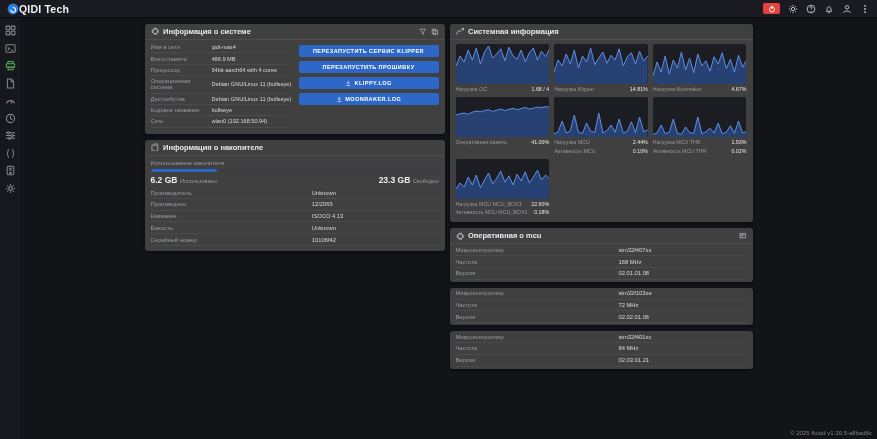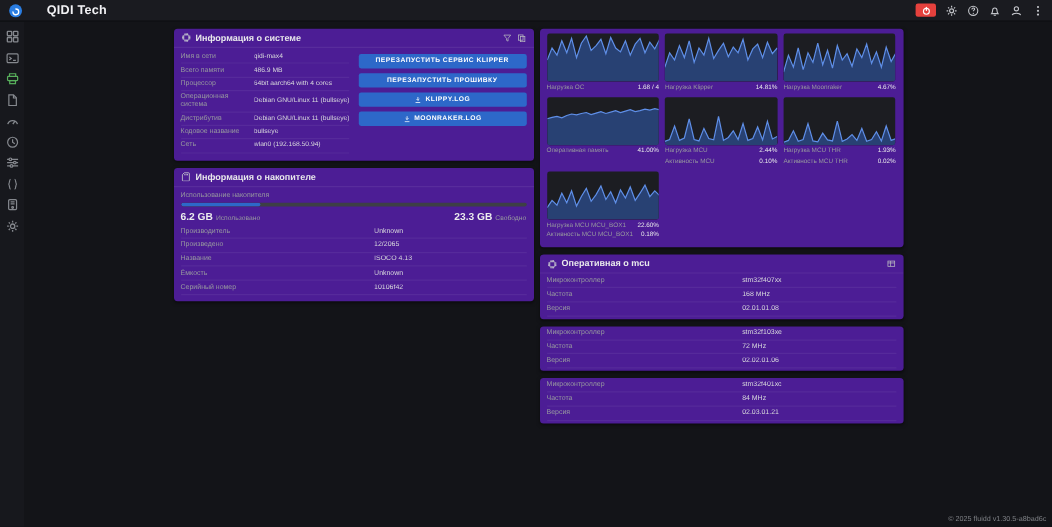--- a/index.html
+++ b/index.html
@@ -4,41 +4,41 @@
 <style>
   html,body{margin:0;padding:0}
   body{
     width:877px;height:439px;position:relative;overflow:hidden;
     background:#131418;font-family:"Liberation Sans",sans-serif;
   }
   
   .topbar{position:absolute;top:0;left:0;right:0;height:18px;background:#1a1b20;
     display:flex;align-items:center;padding:0 7px;box-sizing:border-box;z-index:5;
     border-bottom:1px solid rgba(0,0,0,.55)}
-  .brand{display:flex;align-items:center;gap:20px;cursor:pointer}
+  .brand{display:flex;align-items:center;gap:0;cursor:pointer}
   .brand-title{color:#f1f1f4;font-size:10.5px;font-weight:700;letter-spacing:.2px}
   .topbar-right{margin-left:auto;display:flex;align-items:center;gap:8px}
   .tb-icon{color:#c3c5ca;display:flex;cursor:pointer}
   .tb-icon svg{width:10px;height:10px}
   .estop{background:#e5413d;border:none;border-radius:2px;width:17px;height:11px;
     display:flex;align-items:center;justify-content:center;padding:0;cursor:pointer}
   .estop svg{width:8px;height:8px}
   
   .sidebar{position:absolute;top:18px;left:0;bottom:0;width:20px;background:#17181d;
     display:flex;flex-direction:column;align-items:center;padding-top:7px;gap:6.5px;box-sizing:border-box}
   .sb-icon{color:#85888e;display:flex;cursor:pointer}
   .sb-icon svg{width:11px;height:11px}
   .sb-icon.green{color:#58b05c}
   
   .main{position:absolute;top:18px;left:20px;right:0;bottom:0;overflow:hidden}
   .container{width:608px;margin:6px auto 0;display:flex;gap:5px;align-items:flex-start}
   .col{display:flex;flex-direction:column;gap:6px}
   .col-left{width:300px}
   .col-right{width:303px}
-  .panel{background:#4c1d95;border-radius:3px;box-shadow:0 1px 3px rgba(0,0,0,.5);overflow:hidden}
+  .panel{background:#404040;border-radius:3px;box-shadow:0 1px 3px rgba(0,0,0,.5);overflow:hidden}
   .panel-header{display:flex;align-items:center;gap:4px;height:15px;padding:0 6px;
     border-bottom:1px solid rgba(255,255,255,.07)}
   .ph-icon{color:#c9cbd0;display:flex}
   .ph-icon svg{width:8.5px;height:8.5px}
   .ph-title{color:#e9e9ec;font-size:7.5px;font-weight:700;white-space:nowrap}
   .ph-actions{margin-left:auto;display:flex;gap:5px;color:#b9bbc0}
   .ph-actions span{display:flex;cursor:pointer}
   .ph-actions svg{width:7.5px;height:7.5px}
   
   .sysinfo-body{display:flex;gap:8px;padding:2px 6px 6px}
@@ -332,20 +332,29 @@
                 <span class="dvalue">10106f42</span>
               </div>
           </div>
         </div>
       </section>
     </div>
 
     <div class="col col-right">
 
       <section class="panel">
+        <div class="panel-header">
+          <span class="ph-icon">
+            <svg viewBox="0 0 12 12" stroke="currentColor" stroke-width="1.1" fill="none">
+                <path d="M1.4 10.4V8l2.6-3.1 2 1.6 4.6-4.6"></path>
+                <path d="M7.6 1.9h3v3"></path>
+              </svg>
+          </span>
+          <span class="ph-title">Системная информация</span>
+        </div>
         <div class="charts-body">
           <div class="tile">
             <div class="spark">
                 <svg viewBox="0 0 100 36" preserveAspectRatio="none">
                   <polygon points="0,36 0.0,19.8 4.3,10.8 8.7,16.2 13.0,5.4 17.4,14.4 21.7,3.6 26.1,18.0 30.4,7.2 34.8,1.8 39.1,12.6 43.5,9.0 47.8,4.3 52.2,15.1 56.5,2.9 60.9,10.8 65.2,13.7 69.6,5.4 73.9,16.2 78.3,7.9 82.6,3.6 87.0,14.4 91.3,6.5 95.7,11.5 100.0,4.3 100,36" class="spark-fill"></polygon>
                   <polyline points="0.0,19.8 4.3,10.8 8.7,16.2 13.0,5.4 17.4,14.4 21.7,3.6 26.1,18.0 30.4,7.2 34.8,1.8 39.1,12.6 43.5,9.0 47.8,4.3 52.2,15.1 56.5,2.9 60.9,10.8 65.2,13.7 69.6,5.4 73.9,16.2 78.3,7.9 82.6,3.6 87.0,14.4 91.3,6.5 95.7,11.5 100.0,4.3" class="spark-line"></polyline>
                 </svg>
               </div>
             <div class="tline">
                 <span class="tlabel">Нагрузка ОС</span>

